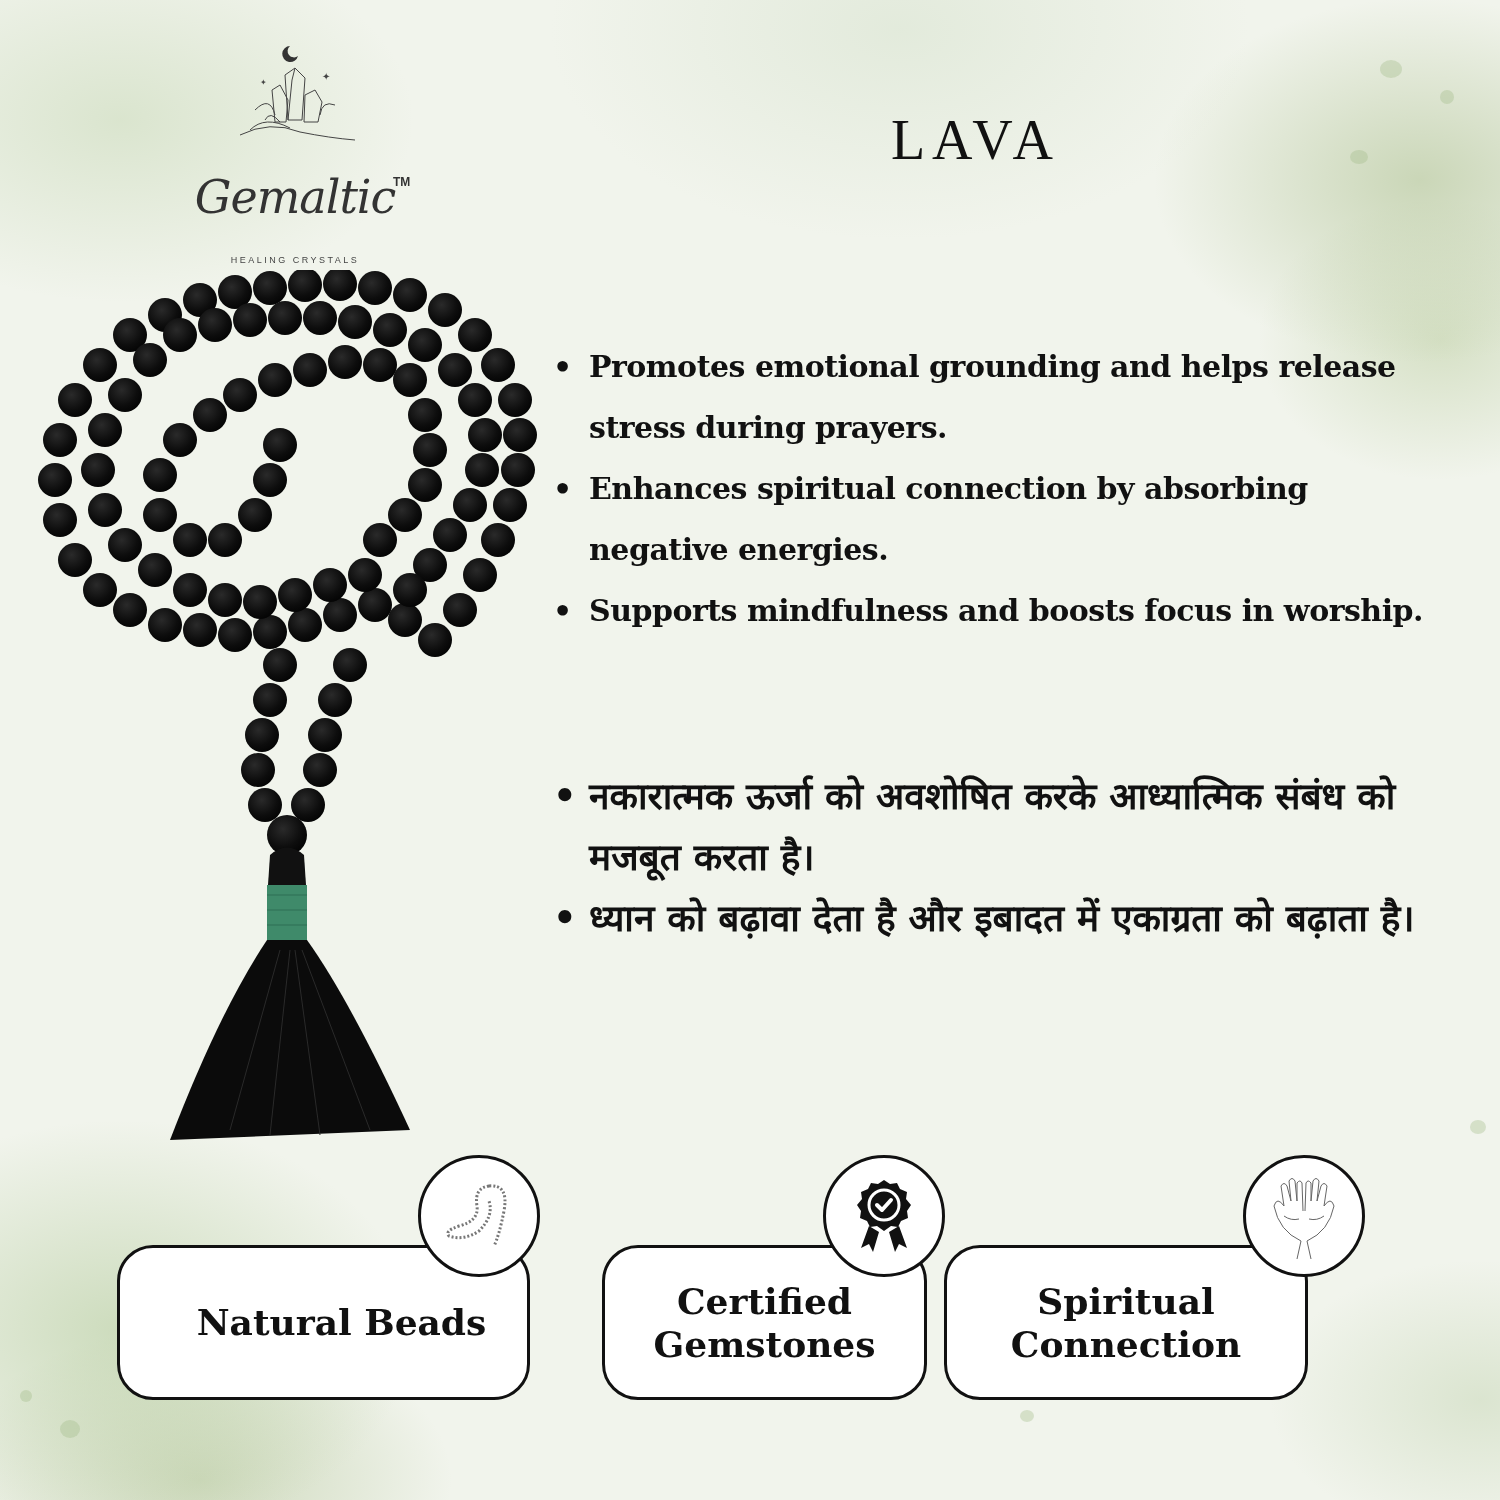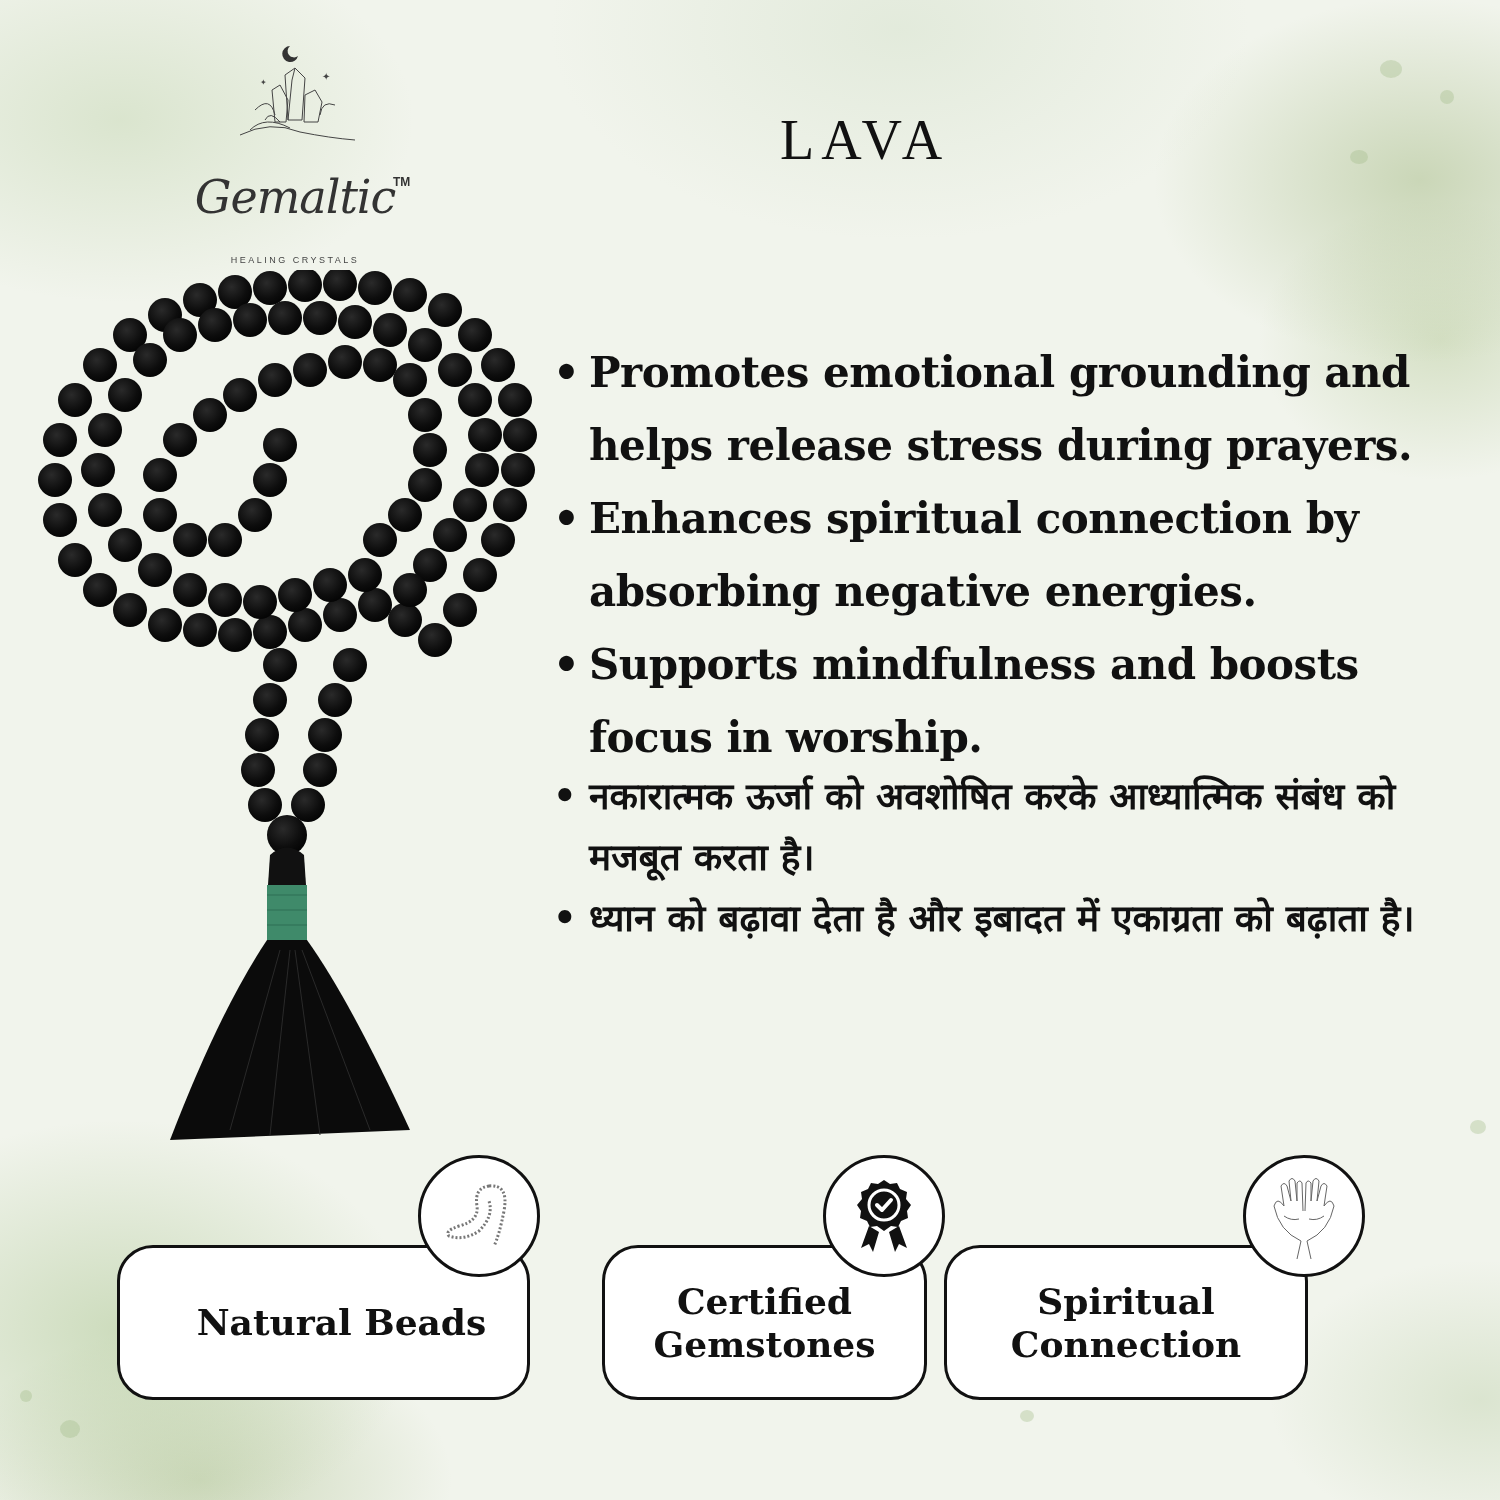--- a/index.html
+++ b/index.html
@@ -25,33 +25,33 @@
   .logo svg { position: absolute; left: 55px; top: 0; }
   .logo-word {
     position: absolute; left: 0; top: 130px; width: 240px; text-align: center;
     font-family: "DejaVu Serif", serif; font-style: italic; font-size: 46px; color: #333;
     letter-spacing: -1px;
   }
   .logo-tm { position: absolute; left: 218px; top: 135px; font-family: "Liberation Sans", sans-serif; font-size: 12px; font-weight: bold; color: #333; }
   .logo-sub { position: absolute; left: 0; top: 215px; width: 240px; text-align: center; font-family: "Liberation Sans", sans-serif; font-size: 9px; letter-spacing: 2.5px; color: #444; }
 
   .title {
-    position: absolute; left: 780px; top: 108px; width: 280px; text-align: left;
+    position: absolute; left: 780px; top: 108px; width: 280px; text-align: right;
     font-family: "Liberation Serif", serif; font-size: 56px; letter-spacing: 7px; color: #111;
   }
 
   
   .necklace { position: absolute; left: 30px; top: 270px; width: 520px; height: 900px; }
 
   
   .list { position: absolute; left: 553px; list-style: none; }
   .list li { position: relative; padding-left: 36px; font-weight: bold; color: #111; }
   .list li::before { content: "•"; position: absolute; left: 0; top: 0; }
   .list-en { top: 336px; width: 900px; }
-  .list-en li { font-family: "DejaVu Serif", serif; font-size: 42px; line-height: 73px; letter-spacing: -0.5px; }
+  .list-en li { font-family: "DejaVu Serif", serif; font-size: 30px; line-height: 61px; letter-spacing: -0.5px; }
   .list-hi { top: 766px; width: 900px; }
   .list-hi li { font-family: "DejaVu Sans", sans-serif; font-size: 37px; line-height: 61px; }
 
   
   .card {
     position: absolute; top: 1245px; height: 155px; background: #fff;
     border: 3px solid #111; border-radius: 36px;
     display: flex; align-items: center; justify-content: center; text-align: center;
   }
   .card-label { font-family: "DejaVu Serif", serif; font-weight: bold; font-size: 36px; line-height: 43px; color: #111; }

